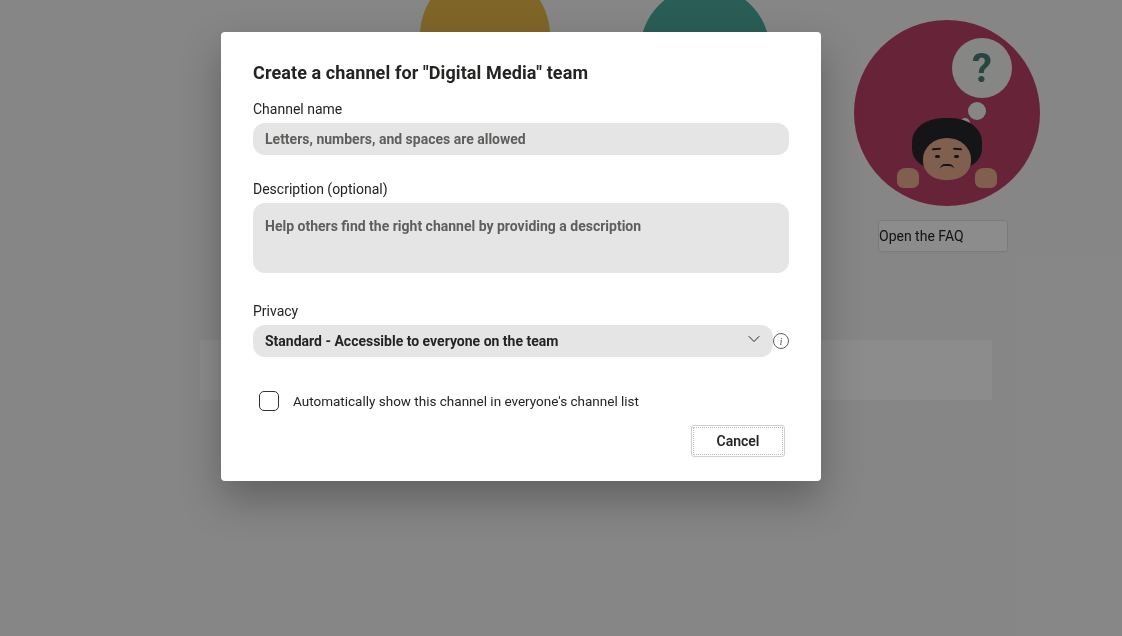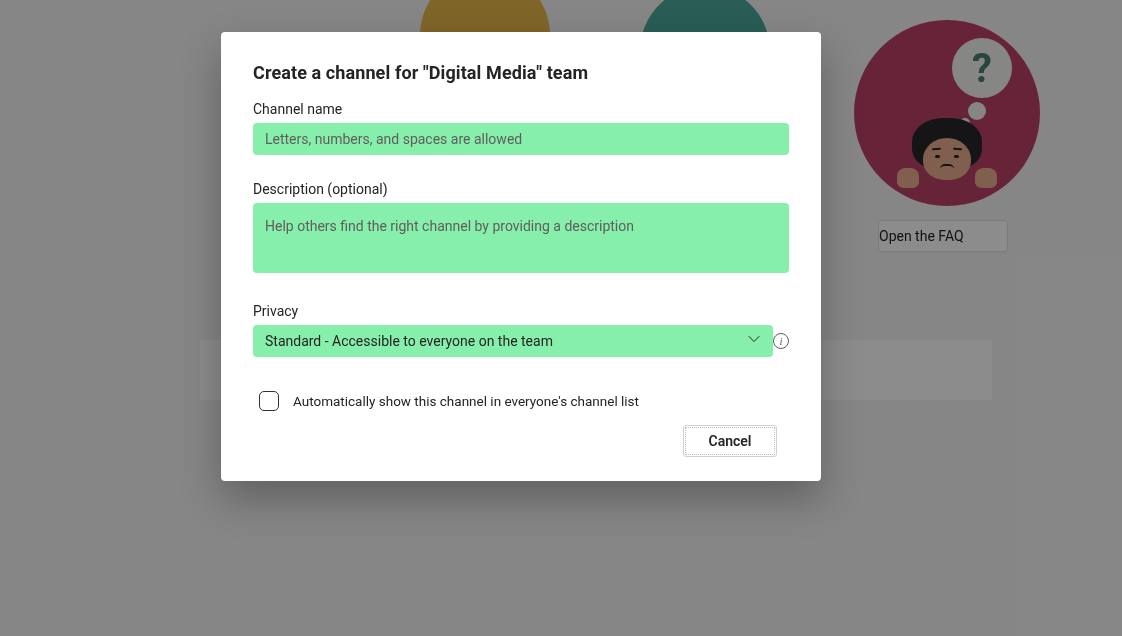--- a/index.html
+++ b/index.html
@@ -93,23 +93,24 @@
   }
   .modal .title {
     font-size:18px; font-weight:700; color:#252423;
     margin-bottom:18px; letter-spacing:0.1px;
   }
   .field-label {
     font-size:14px; color:#252423; margin-bottom:6px; font-weight:400;
   }
   .text-input, .textarea, .select {
     width:100%;
-    background:#86efac; border:none; border-radius:4px;
+    background:#e5e5e5; border:none; border-radius:12px;
     font-size:14px; color:#605E5C;
     font-family:inherit;
+    font-weight:bold;
   }
   .text-input {
     height:32px; padding:0 12px; line-height:32px;
   }
   .text-input::placeholder, .textarea::placeholder { color:#605E5C; opacity:1; }
   .textarea {
     height:70px; padding:14px 12px; resize:none; line-height:1.4;
   }
   .group { margin-bottom:26px; }
 
@@ -134,21 +135,21 @@
   .checkbox-row {
     display:flex; align-items:center; gap:14px; margin-top:34px; margin-left:6px;text-align:center;
   }
   .checkbox {
     width:20px; height:20px; border:1.3px solid #323130; border-radius:5px;
     background:#fff;
   }
   .checkbox-label { font-size:13.5px; color:#252423; }
 
   .footer {
-    position:absolute; right:44px; bottom:24px;
+    position:absolute; right:36px; bottom:24px;
     display:flex; gap:10px;
   }
   .btn {
     min-width:94px; height:32px; border-radius:3px;
     font-size:14px; font-weight:600;
     display:flex; align-items:center; justify-content:center;
     padding:0 16px;
   }
   .btn-cancel {
     background:#fff; border:1px solid #D1D1D1; color:#252423;

